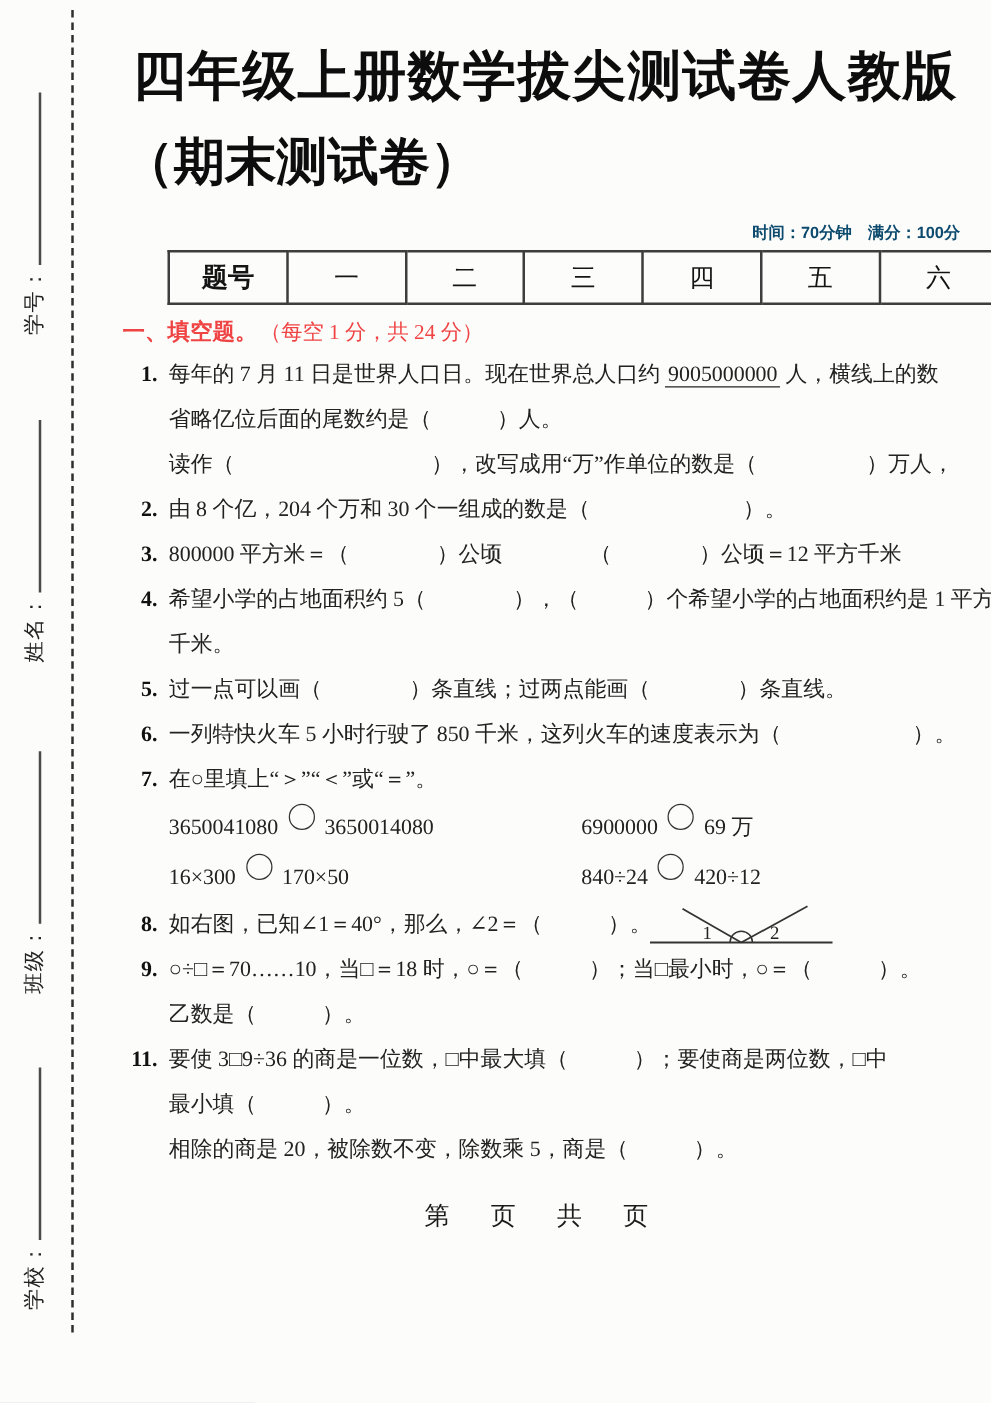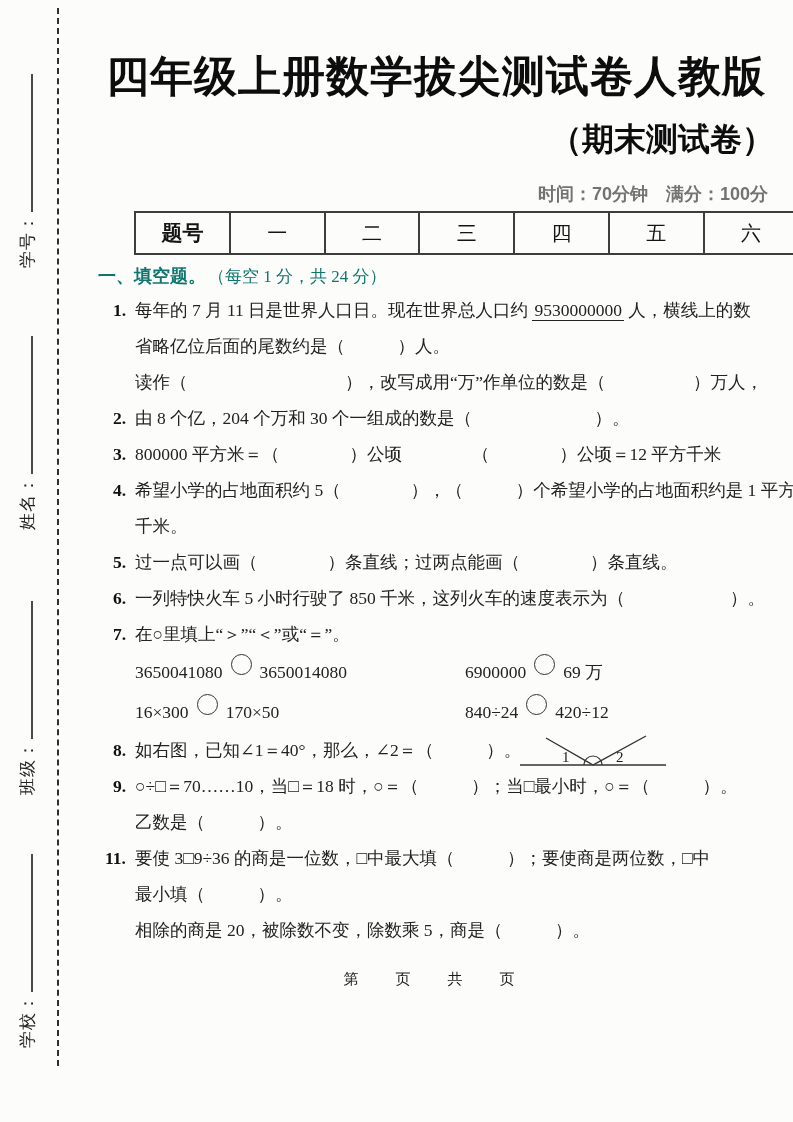--- a/index.html
+++ b/index.html
@@ -17,46 +17,46 @@
   .seal-block {
     position:absolute; transform:rotate(-90deg); transform-origin:0 0;
     white-space:nowrap; font-family:"Liberation Sans","DejaVu Sans",sans-serif;
     font-size:17px; color:#222; letter-spacing:1px;
   }
   .seal-blank {
     display:inline-block; width:138px; height:4px;
     border-bottom:2px solid #4a4a4a; margin-left:2px;
   }
   
-  .content { position:absolute; left:98px; top:16px; width:676px; }
+  .content { position:absolute; left:98px; top:0; width:676px; }
   .title {
     margin-top:32px; text-align:center; font-size:43px; font-weight:bold;
     letter-spacing:1px; color:#0d0d0d;
     font-family:"Liberation Sans","DejaVu Sans",sans-serif;
   }
   .subtitle {
-    margin-top:12px; text-align:right; font-size:32px; font-weight:bold;
+    margin-top:12px; text-align:left; font-size:41px; font-weight:bold;
     color:#0d0d0d; font-family:"Liberation Sans","DejaVu Sans",sans-serif;
   }
   .info {
     margin-top:20px; text-align:right; padding-right:6px;
-    font-size:18px; font-weight:bold; color:#737373;
+    font-size:13px; font-weight:bold; color:#0c4a6e;
     font-family:"Liberation Sans","DejaVu Sans",sans-serif;
   }
   table.score {
     margin-top:5px; width:760px; border-collapse:collapse;
     font-family:"Liberation Sans","DejaVu Sans",sans-serif;
     margin-left:36px;
   }
   table.score td {
     border:2px solid #3d3d3d; height:42px; text-align:center;
     font-size:20px; color:#141414; width:83px;
   }
   table.score td.lbl { font-weight:bold; font-size:21px; }
-  .section-head { margin-top:9px; font-size:18px; color:#0f766e; }
+  .section-head { margin-top:9px; font-size:18px; color:#ef4444; }
   .section-head .sh-title {
     font-weight:bold; font-family:"Liberation Sans","DejaVu Sans",sans-serif;
   }
   .section-head .sh-note { font-size:17px; margin-left:2px; }
   
   .questions { margin-top:4px; font-size:17.5px; color:#222; }
   .qline { display:flex; line-height:36px; height:36px; white-space:nowrap; }
   .qnum {
     flex:0 0 28px; text-align:right; margin-right:9px; font-weight:bold;
     color:#111;
@@ -66,22 +66,22 @@
   .cmp-row { display:flex; padding-left:37px; line-height:36px; height:40px; align-items:center; white-space:nowrap; }
   .cmp-item { display:flex; align-items:flex-start; }
   .cmp-item.first { width:330px; }
   .a-circle {
     display:inline-block; width:21px; height:21px; border:1.5px solid #333;
     border-radius:50%; margin:0 8px; flex:0 0 auto;
   }
   .q8wrap { position:relative; }
   .q8fig { position:absolute; left:420px; top:2px; }
   .footer {
-    margin-top:22px; text-align:center; font-size:15px; color:#1a1a1a;
-    letter-spacing:14px; font-family:Liberation Mono, monospace;
+    margin-top:22px; text-align:center; font-size:20px; color:#1a1a1a;
+    letter-spacing:14px; font-family:Liberation Serif, serif;
   }
 </style>
 </head>
 <body>
 
 <div class="page">
 
   <div class="seal-dashed"></div>
 
   <div class="seal-block" style="left:16px; top:268px;">
@@ -120,21 +120,21 @@
 
     <div class="section-head">
       <span class="sh-title">一、填空题。</span><span class="sh-note">（每空 1 分，共 24 分）</span>
     </div>
 
     <div class="questions">
 
       <div>
         <div class="qline">
           <span class="qnum">1.</span>
-          <span><span>每年的 7 月 11 日是世界人口日。现在世界总人口约 </span><span class="u-num">9530000000</span><span> 人，横线上的数</span></span>
+          <span><span>每年的 7 月 11 日是世界人口日。现在世界总人口约 </span><span class="u-num">9005000000</span><span> 人，横线上的数</span></span>
         </div>
         <div class="qline cont">
             <span>省略亿位后面的尾数约是（　　　）人。</span>
           </div>
         <div class="qline cont">
             <span>读作（　　　　　　　　　），改写成用“万”作单位的数是（　　　　　）万人，</span>
           </div>
       </div>
 
       <div>

